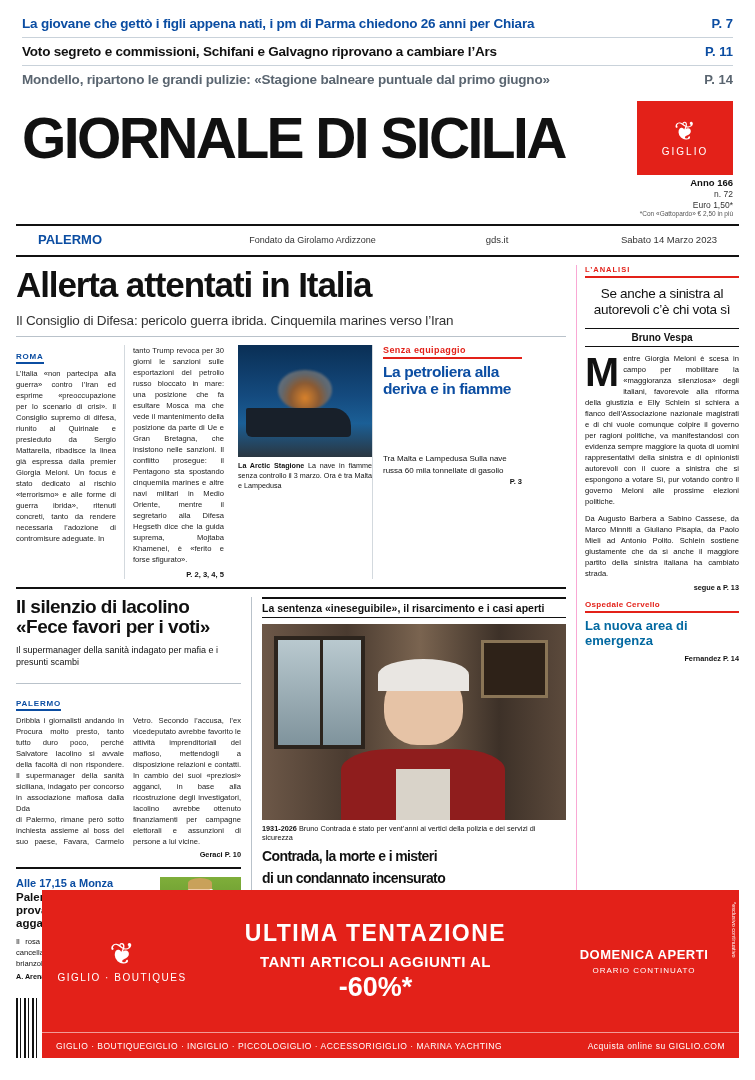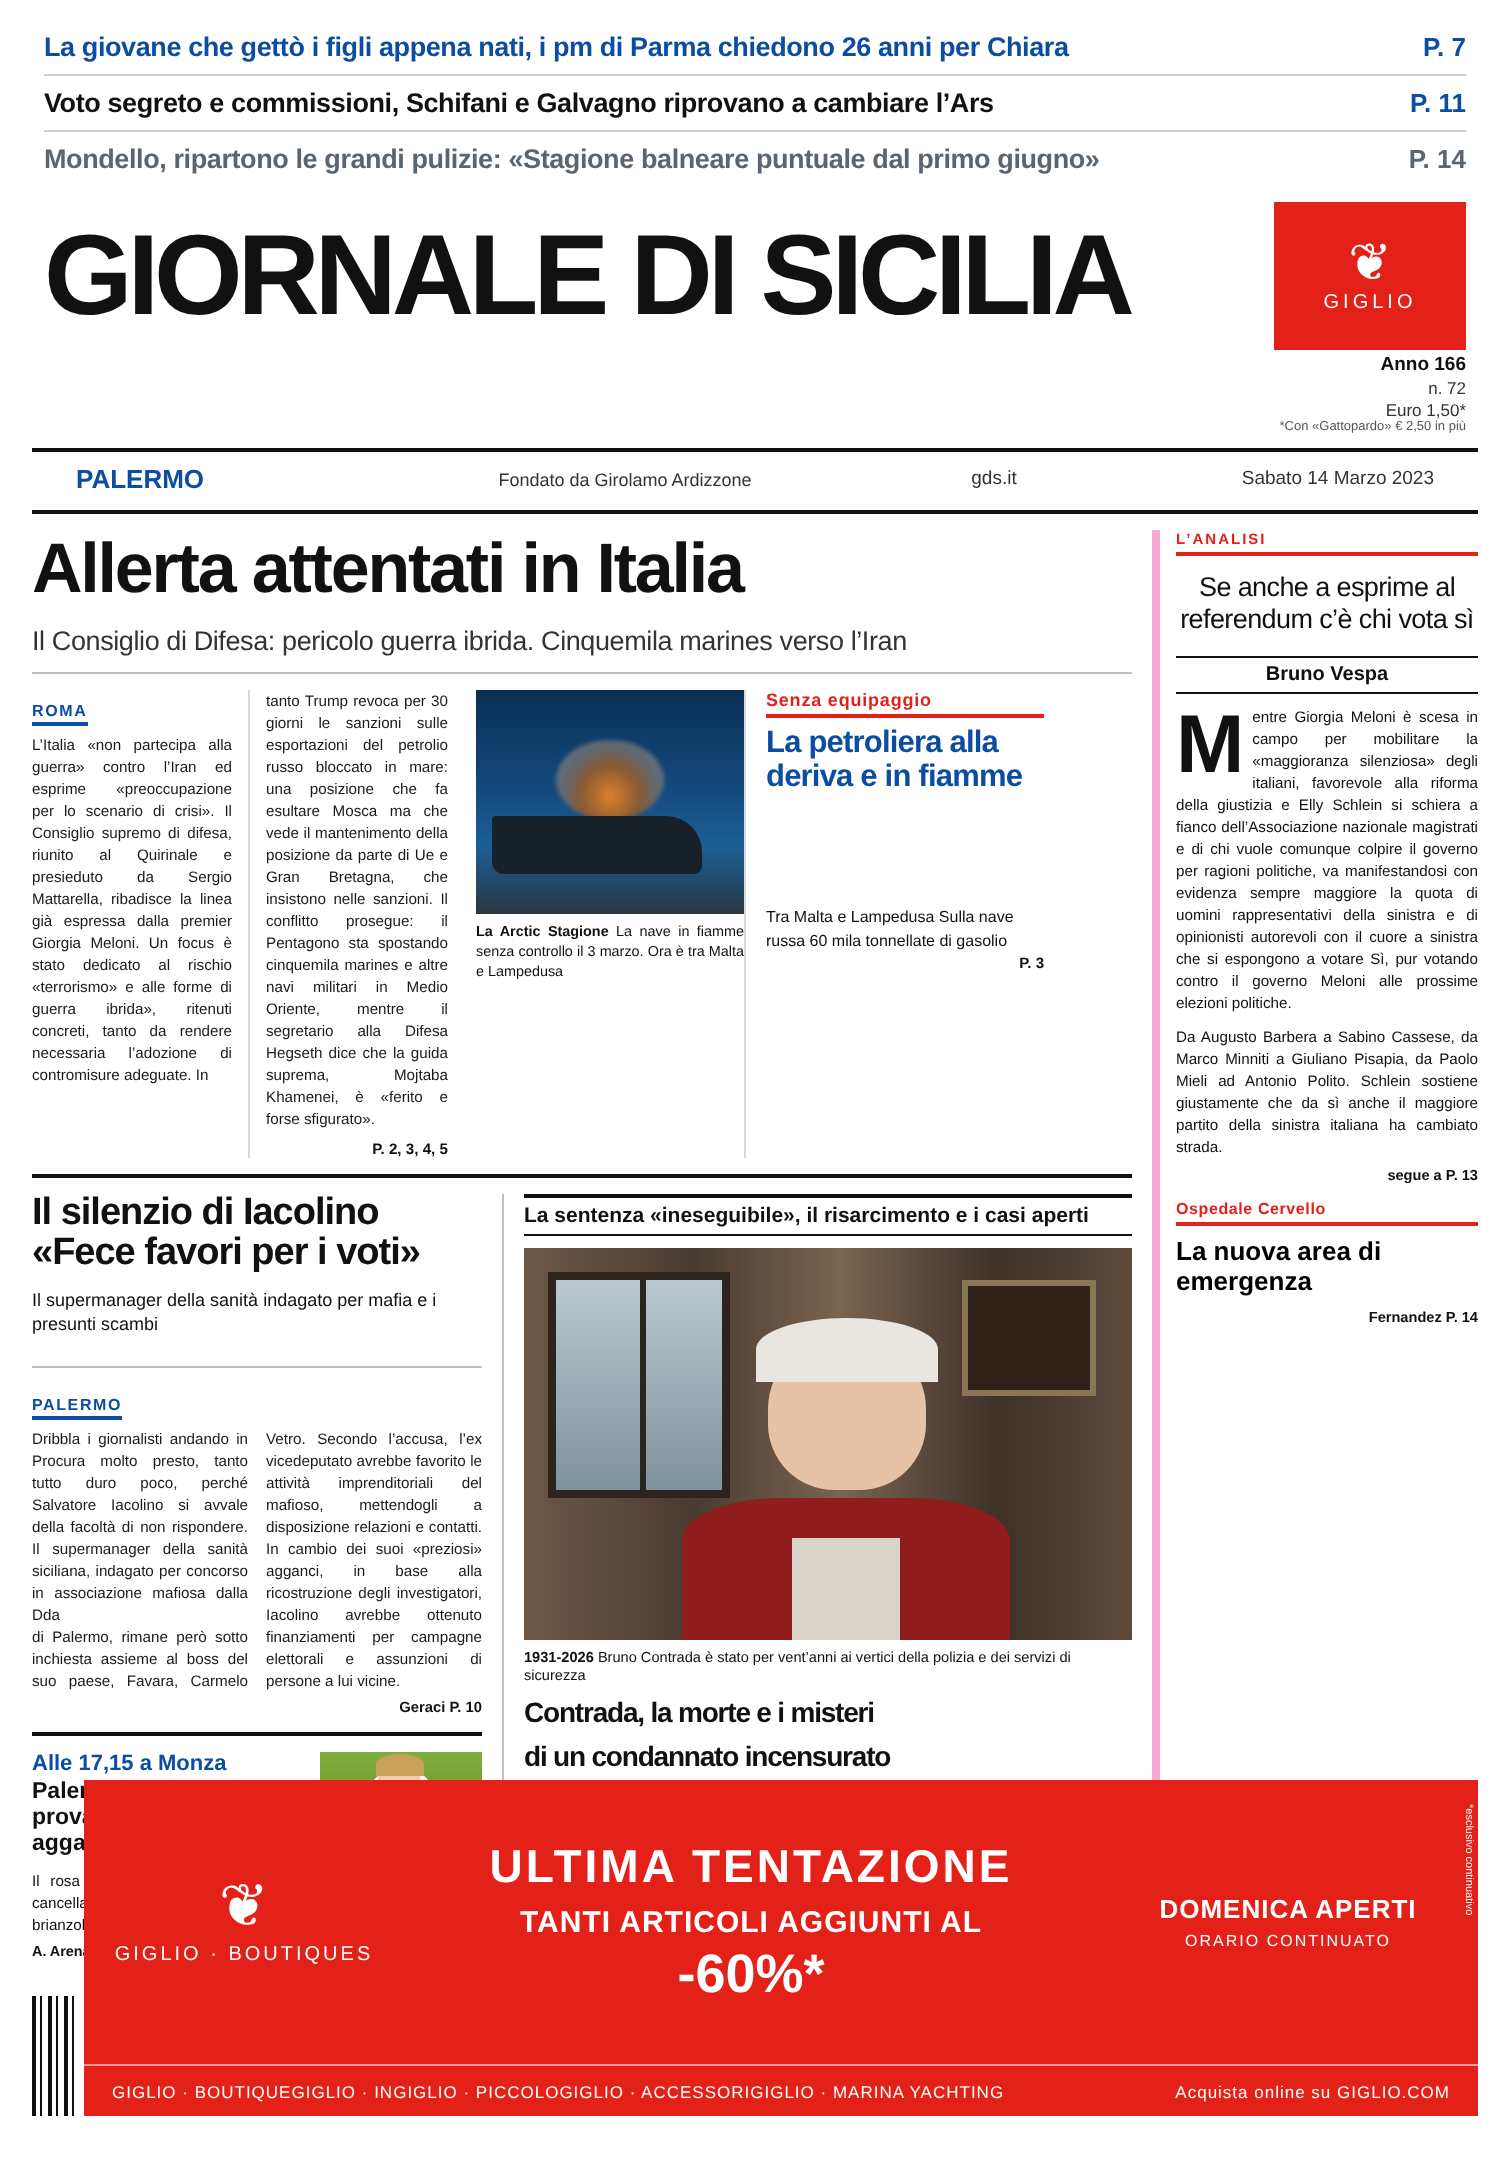--- a/index.html
+++ b/index.html
@@ -51,21 +51,21 @@
     margin: 6px 16px 0 16px; font-size: 10.5px;
   }
   .cityline .city { color:#0b4da2; font-weight:bold; font-size: 13px; width: 150px; }
   .cityline .founder { flex:1; text-align:center; color:#333; font-size: 9px; }
   .cityline .site { width: 120px; text-align:center; color:#333; font-size: 9.5px; }
   .cityline .date { width: 160px; text-align:right; color:#333; font-size: 9.5px; }
 
   
   .body-grid { display:flex; padding: 8px 16px 0 16px; }
   .left-col { width: 560px; padding-right: 10px; }
-  .right-col { width: 163px; border-left: 4px solid #f9a8d4; padding-left: 8px; }
+  .right-col { width: 163px; border-left: 1px solid #f9a8d4; padding-left: 8px; }
 
   .headline {
     font-size: 35px; font-weight: bold; letter-spacing: -1.1px;
     line-height: 1.02; color:#111; margin-top: 2px;
   }
   .subhead {
     font-size: 13.5px; color:#333; margin-top: 10px; padding-bottom: 8px;
     border-bottom: 1px solid #b9c2ca; letter-spacing:-0.2px;
   }
 
@@ -150,21 +150,21 @@
   .analisi-tag { color:#e32119; font-weight:bold; font-size: 7.5px; letter-spacing:1px;
      border-bottom:2px solid #e32119; padding-bottom:2px; display:block; }
   .analisi-head { text-align:center; font-size: 13.5px; line-height:1.18; margin-top:8px; letter-spacing:-0.3px;}
   .vespa { text-align:center; font-weight:bold; font-size: 10px; margin-top:10px;
       border-top:1px solid #111; border-bottom:1px solid #111; padding:3px 0;}
   .dropcap { font-size: 41px; font-weight:bold; line-height: 0.85; float:left; margin: 2px 4px 0 0; }
   .analisi-body { font-size: 7.6px; line-height:1.45; text-align:justify; margin-top:6px;}
   .segue { font-size:7.3px; font-weight:bold; text-align:right; margin-top:4px;}
   .osp-tag { color:#e32119; font-weight:bold; font-size: 8px; letter-spacing:0.3px;
      border-bottom:2px solid #e32119; padding-bottom:2px; display:block; margin-top:8px;}
-  .osp-head { color:#000000; font-weight:bold; font-size: 13px; line-height:1.12; margin-top:6px;}
+  .osp-head { color:#0369a1; font-weight:bold; font-size: 13px; line-height:1.12; margin-top:6px;}
   .osp-sig { font-size:7.3px; font-weight:bold; text-align:right; margin-top:6px;}
 
   
   .ad { position:absolute; left:16px; right:16px; bottom: 22px; height: 168px; display:flex; }
   .ad-barcode { width: 22px; height: 60px; align-self:flex-end; margin-right:4px;
      background: repeating-linear-gradient(90deg,#111 0 2px,#fff 2px 4px,#111 4px 5px,#fff 5px 8px); }
   .ad-main { flex:1; background:#e32119; color:#fff; position:relative; display:flex; flex-direction:column; }
   .ad-top { flex:1; display:flex; align-items:center; }
   .ad-logo { width: 160px; text-align:center; }
   .ad-logo .mark { font-size: 30px; line-height: 28px; }
@@ -311,21 +311,21 @@
           <div class="contrada-head">di un condannato incensurato</div>
           <div class="contrada-sub">L’ex 007 si è spento nella sua casa di Palermo, aveva 94 anni</div>
           <div class="contrada-sig">R. Arena  P. 12</div>
         </div>
 
       </div>
     </div>
 
     <div class="right-col">
       <span class="analisi-tag">L’ANALISI</span>
-      <div class="analisi-head">Se anche a esprime al referendum c’è chi vota sì</div>
+      <div class="analisi-head">Se anche a sinistra al autorevoli c’è chi vota sì</div>
       <div class="vespa">Bruno Vespa</div>
       <div class="analisi-body">
         <span class="dropcap">M</span><span>entre Giorgia Meloni è scesa in campo per mobilitare la «maggioranza silenziosa» degli italiani, favorevole alla riforma della giustizia e Elly Schlein si schiera a fianco dell’Associazione nazionale magistrati e di chi vuole comunque colpire il governo per ragioni politiche, va manifestandosi con evidenza sempre maggiore la quota di uomini rappresentativi della sinistra e di opinionisti autorevoli con il cuore a sinistra che si espongono a votare Sì, pur votando contro il governo Meloni alle prossime elezioni politiche.</span>
       </div>
       <div class="analisi-body">Da Augusto Barbera a Sabino Cassese, da Marco Minniti a Giuliano Pisapia, da Paolo Mieli ad Antonio Polito. Schlein sostiene giustamente che da sì anche il maggiore partito della sinistra italiana ha cambiato strada.</div>
       <div class="segue">segue a  P. 13</div>
       <span class="osp-tag">Ospedale Cervello</span>
       <div class="osp-head">La nuova area di emergenza</div>
       <div class="osp-sig">Fernandez  P. 14</div>
     </div>

